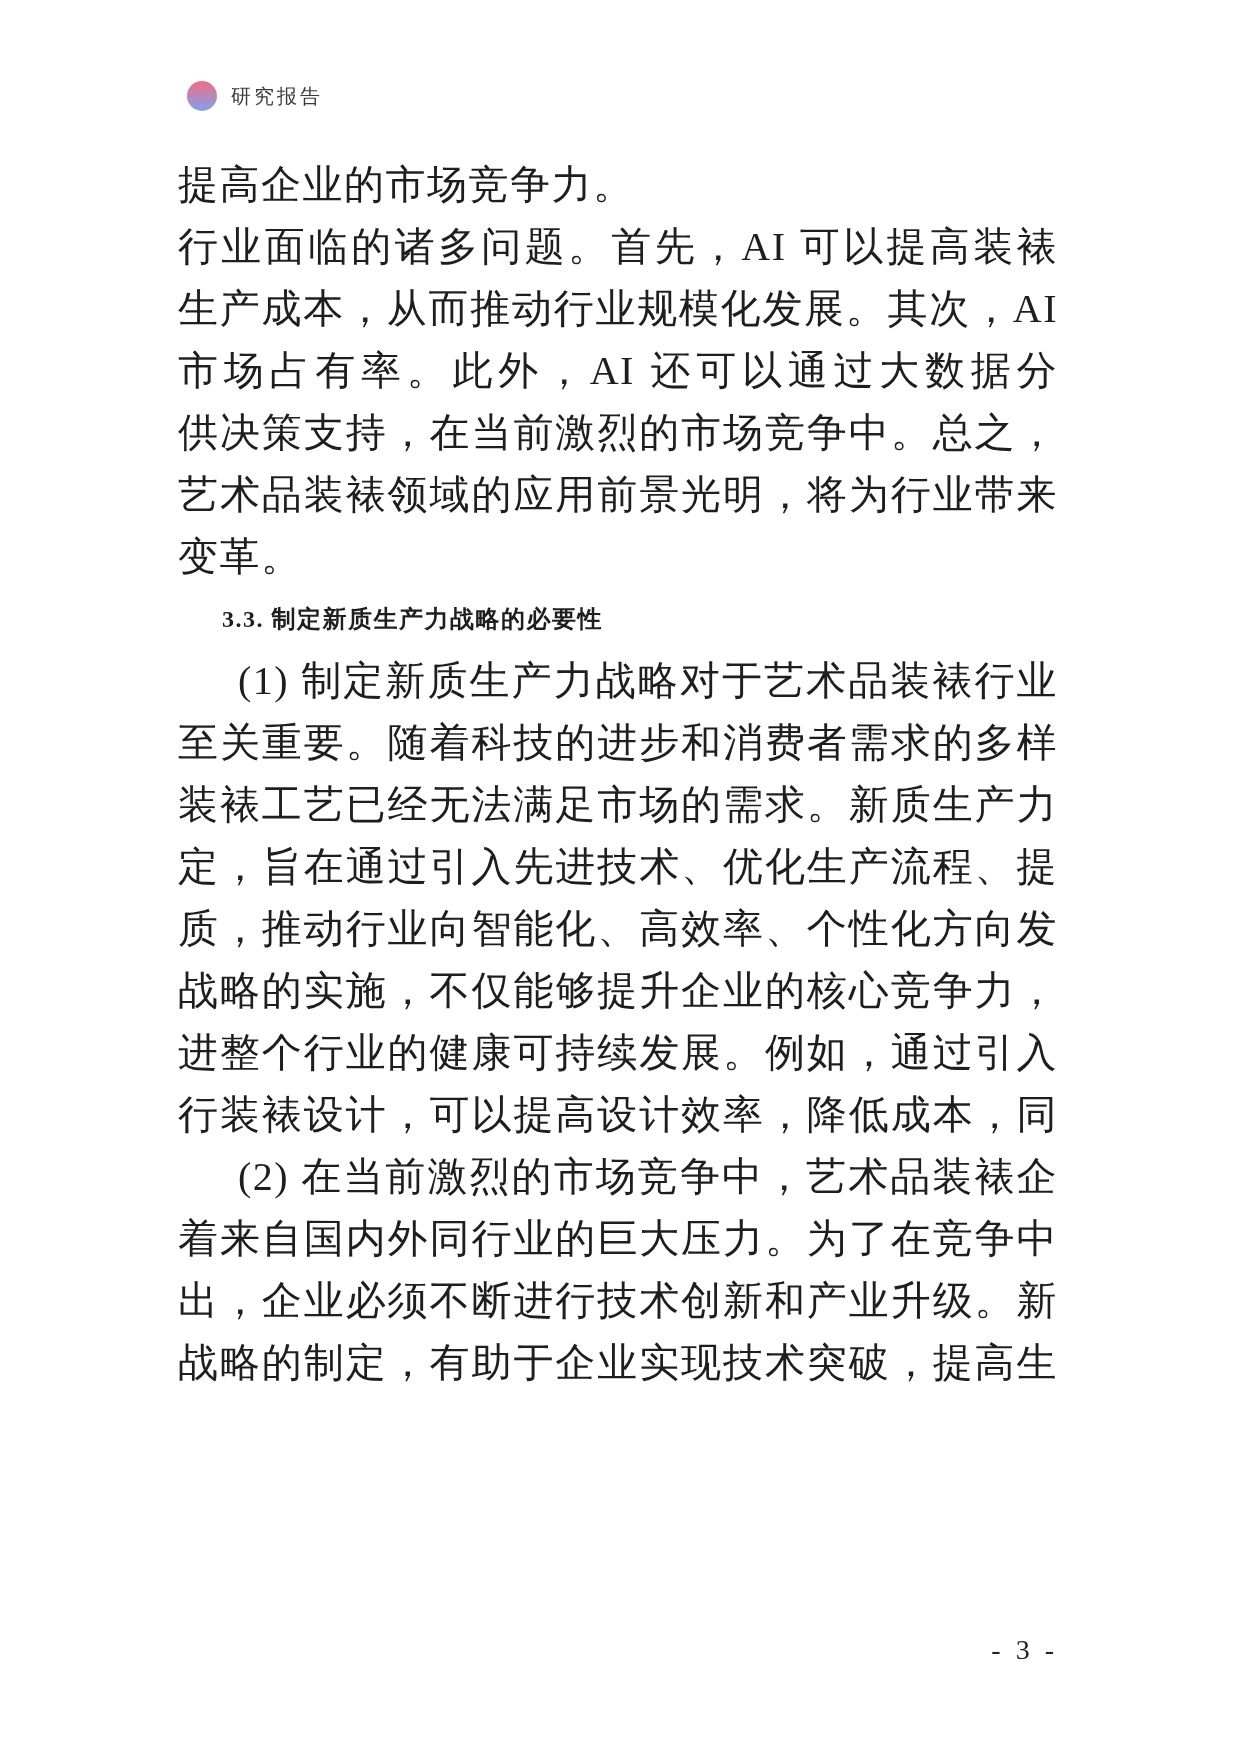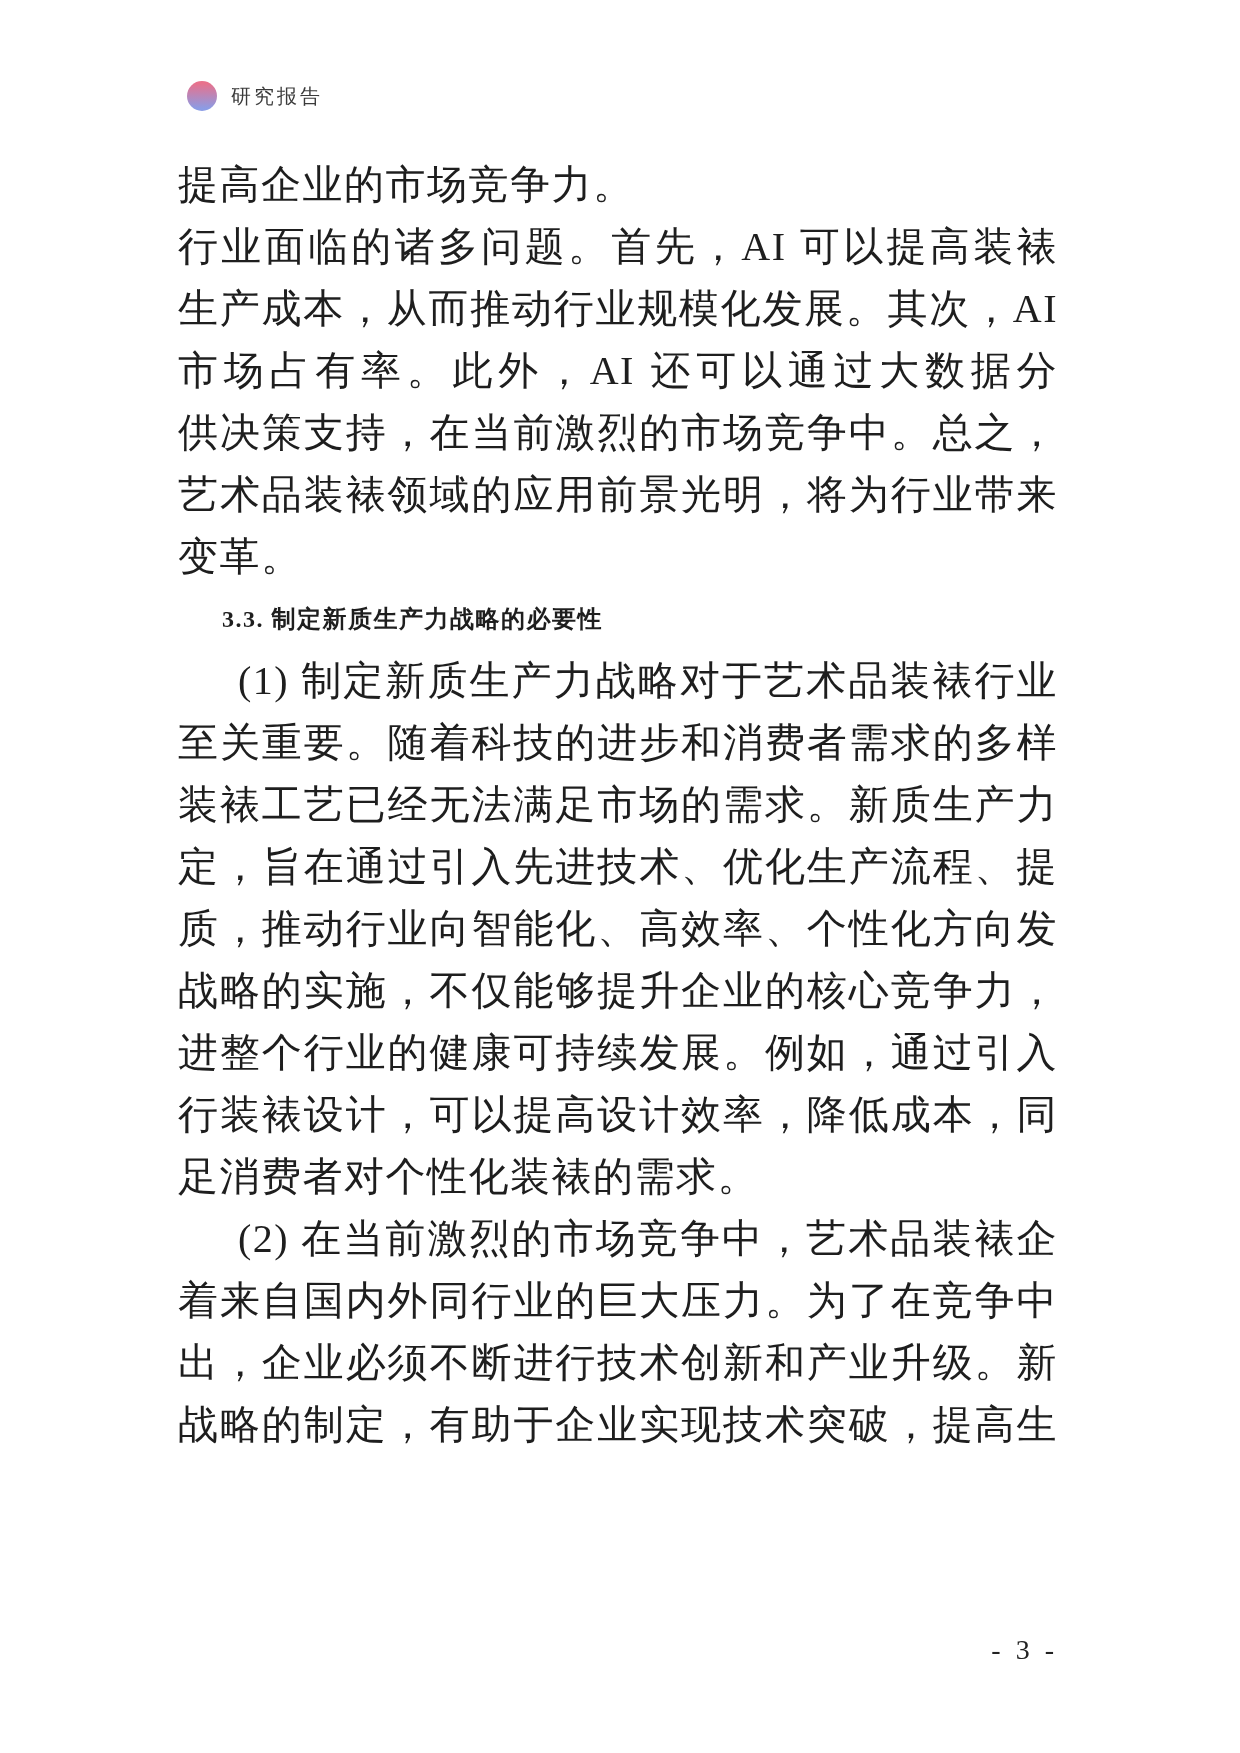--- a/index.html
+++ b/index.html
@@ -70,21 +70,20 @@
     <div class="line">变革。</div>
     <div class="line heading">3.3. 制定新质生产力战略的必要性</div>
     <div class="line j ind">(1) 制定新质生产力战略对于艺术品装裱行业的发展</div>
     <div class="line j">至关重要。随着科技的进步和消费者需求的多样化，传统</div>
     <div class="line j">装裱工艺已经无法满足市场的需求。新质生产力战略的制</div>
     <div class="line j">定，旨在通过引入先进技术、优化生产流程、提升产品品</div>
     <div class="line j">质，推动行业向智能化、高效率、个性化方向发展。这一</div>
     <div class="line j">战略的实施，不仅能够提升企业的核心竞争力，还能够促</div>
     <div class="line j">进整个行业的健康可持续发展。例如，通过引入 AI 技术进</div>
     <div class="line j">行装裱设计，可以提高设计效率，降低成本，同时也能满</div>
-    <div class="line">足消费者对个性化装裱的需求。</div>
     <div class="line j ind">(2) 在当前激烈的市场竞争中，艺术品装裱企业面临</div>
     <div class="line j">着来自国内外同行业的巨大压力。为了在竞争中脱颖而</div>
     <div class="line j">出，企业必须不断进行技术创新和产业升级。新质生产力</div>
     <div class="line j">战略的制定，有助于企业实现技术突破，提高生产效率，</div>
   </div>
 
   <div class="footer">- 3 -</div>
 
 </div>
 

